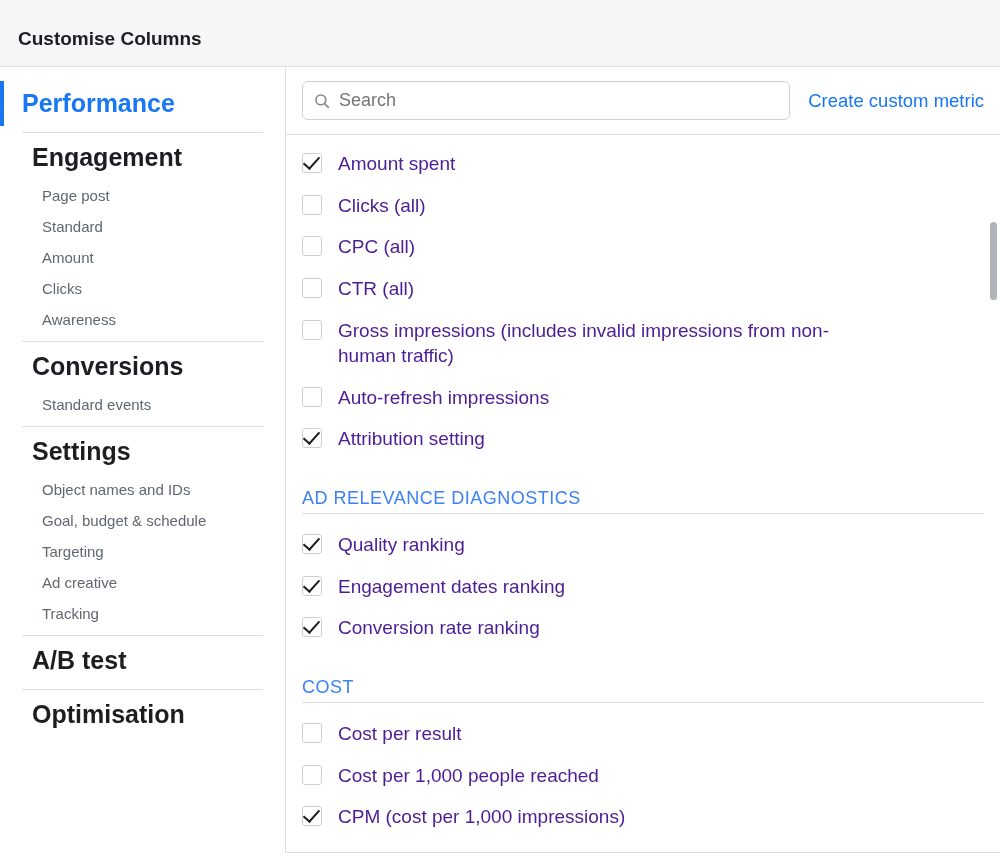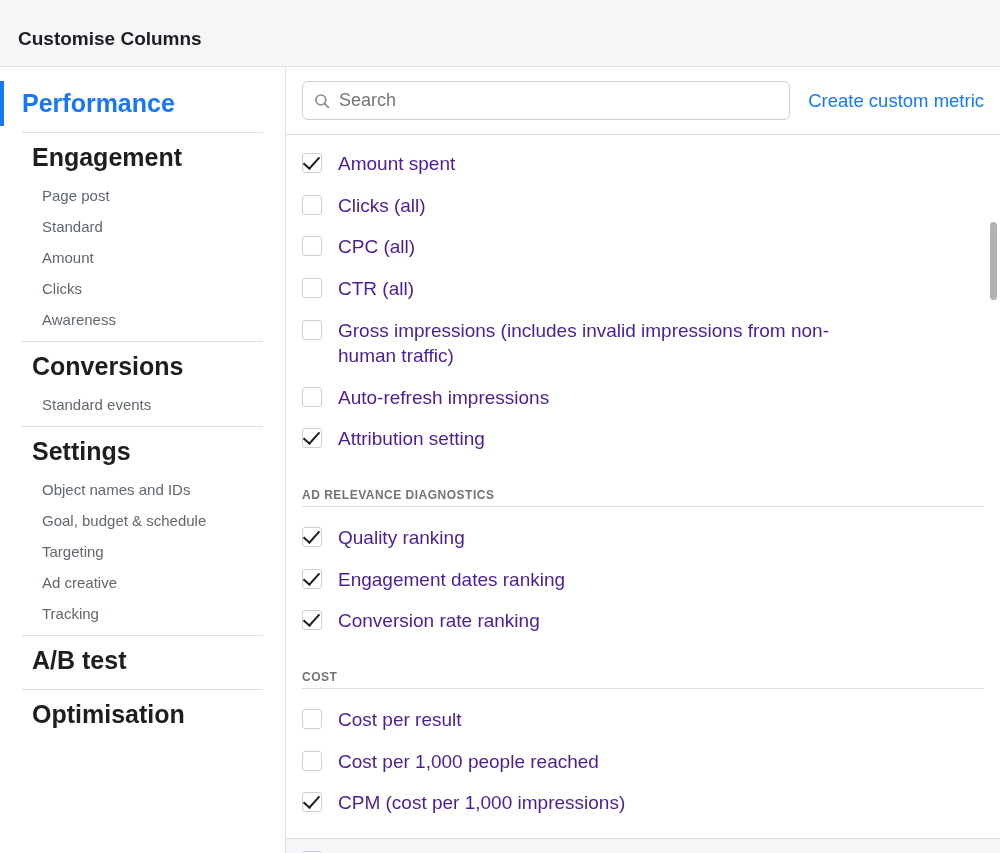--- a/index.html
+++ b/index.html
@@ -132,24 +132,24 @@
       border-width: 0 2.5px 2.5px 0;
       transform: rotate(42deg);
     }
     .metric-label {
       font-size: 19px;
       color: #4c1d95;
       line-height: 1.35;
       max-width: 510px;
     }
     .section-heading {
-      font-size: 12px;
+      font-size: 18px;
       letter-spacing: 0.5px;
-      color: #737373;
-      font-weight: 700;
+      color: #3b82f6;
+      font-weight: 400;
       margin: 28px 0 4px;
     }
     .section-divider {
       height: 1px;
       background: #dadde1;
       margin-bottom: 10px;
     }
     .group-footer {
       display: flex;
       align-items: center;

